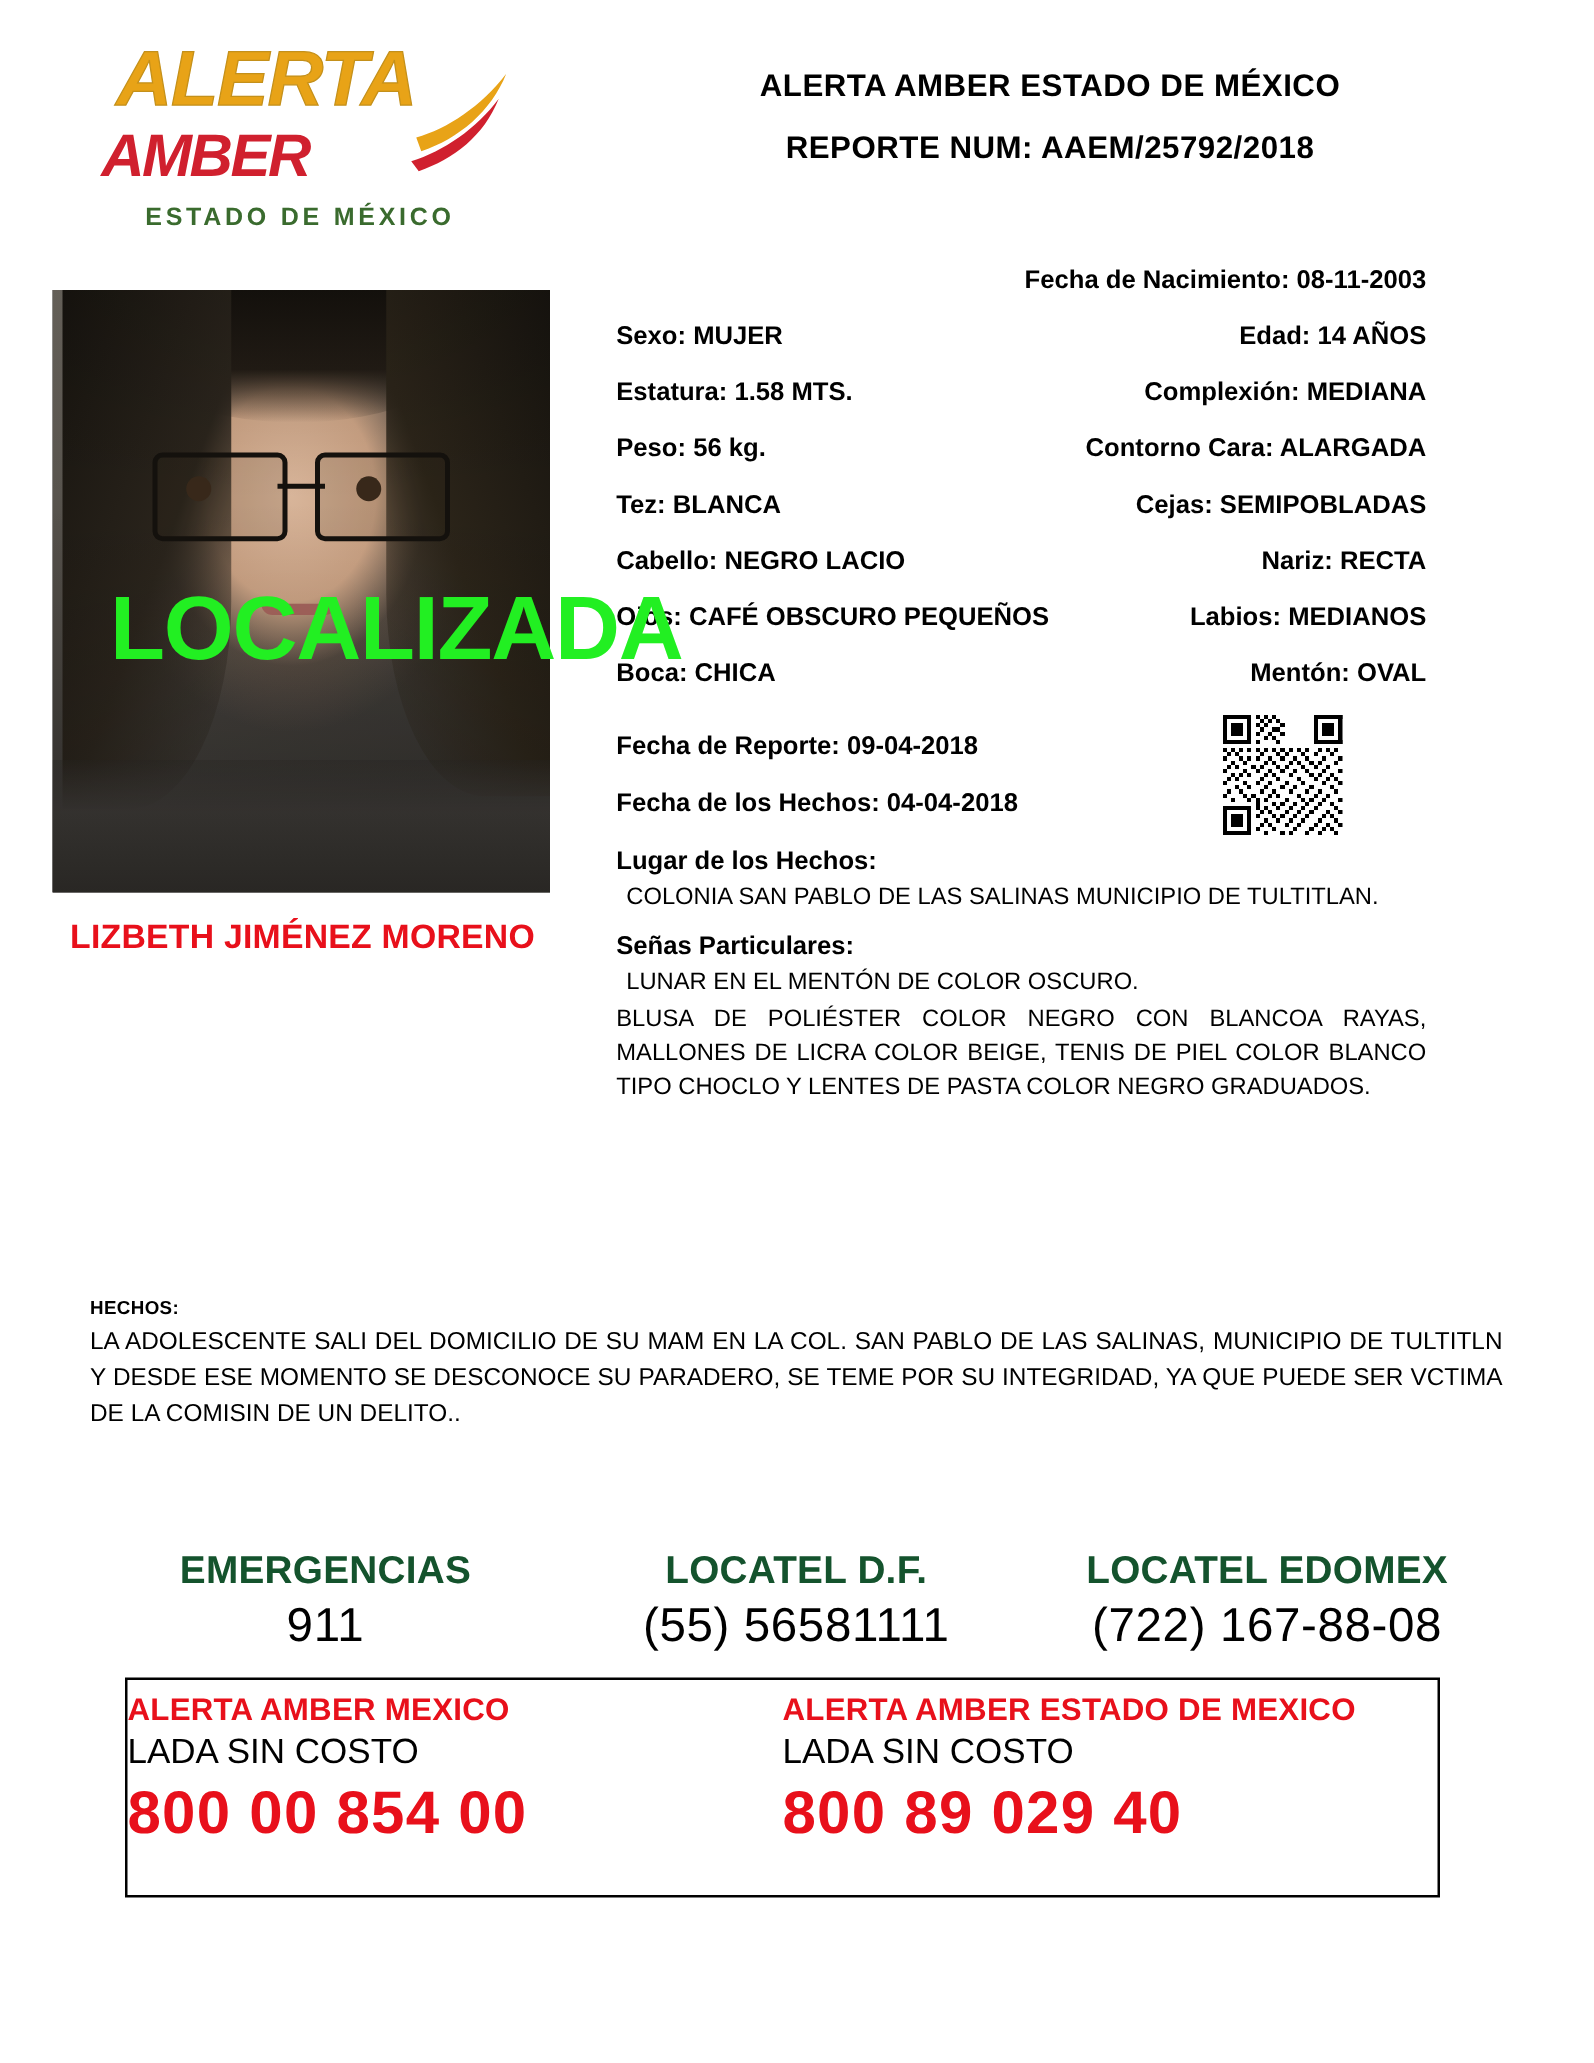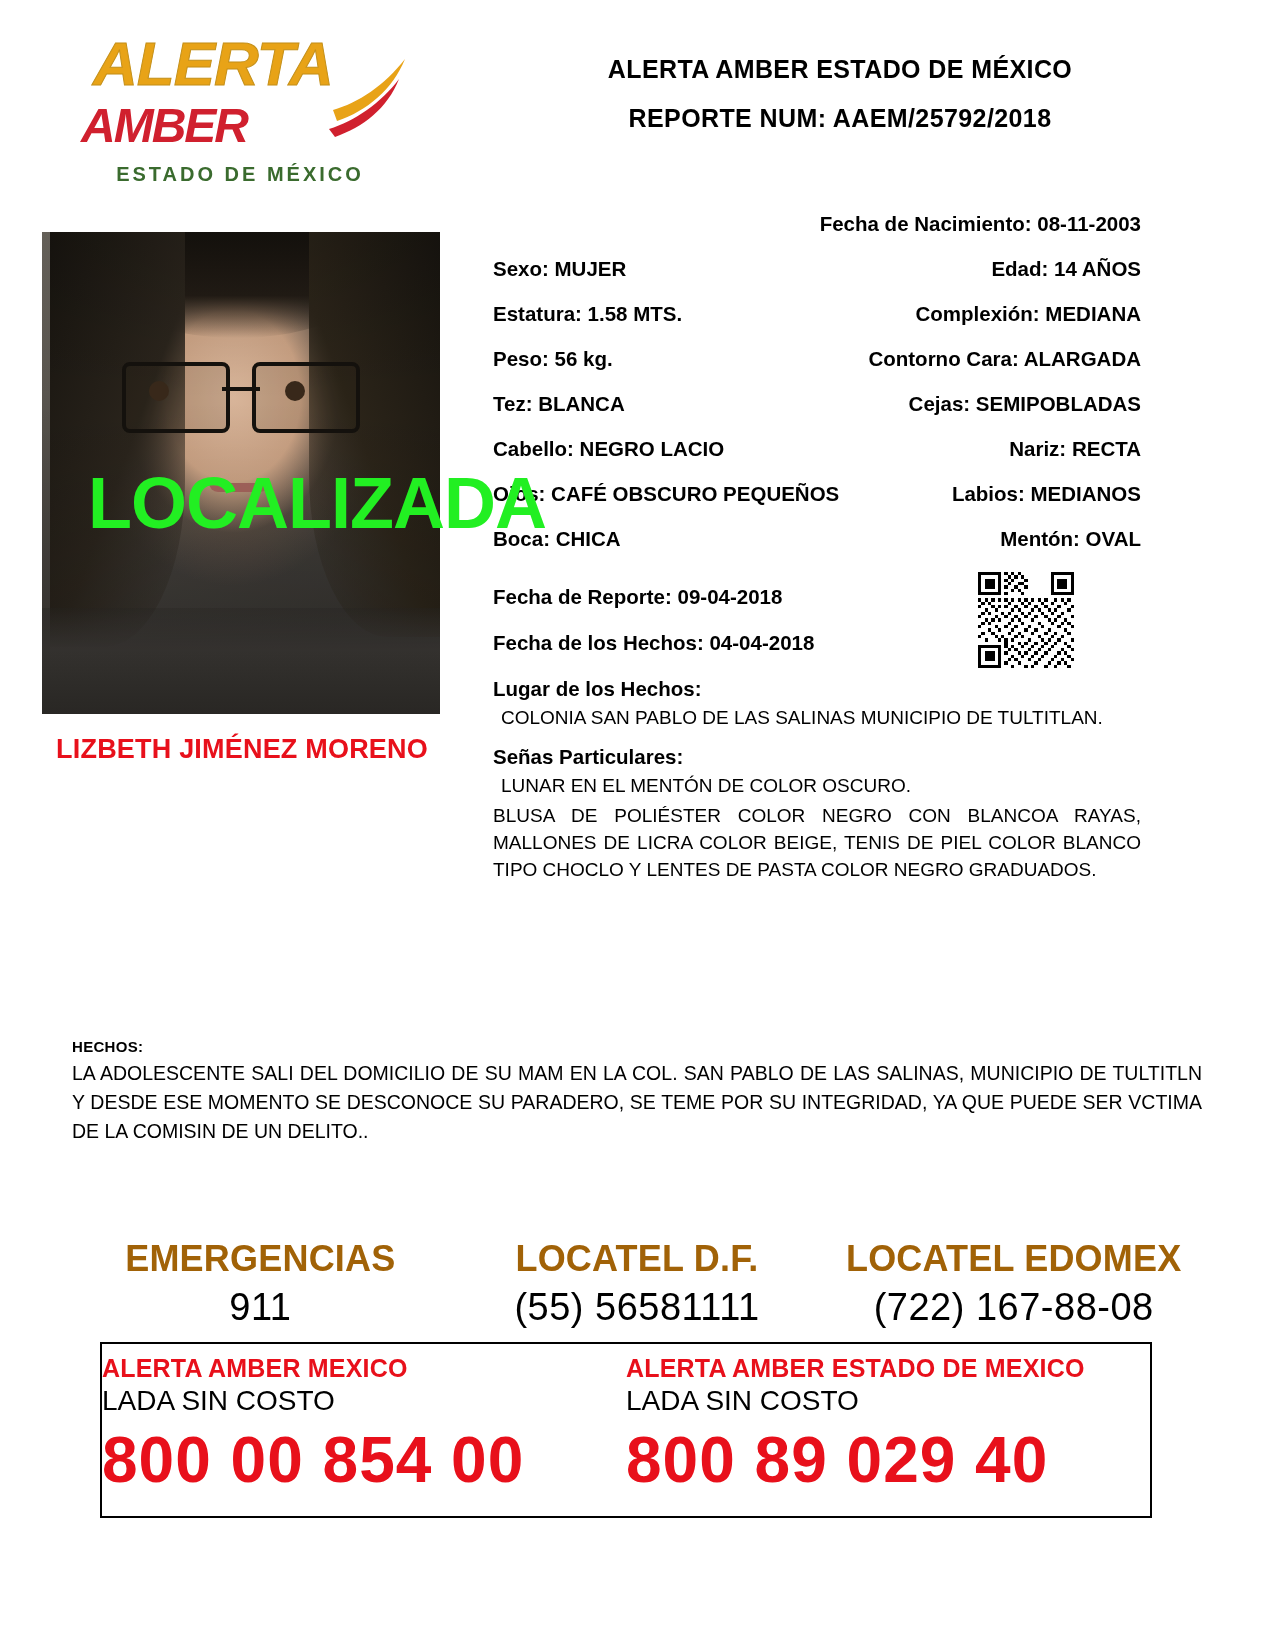--- a/index.html
+++ b/index.html
@@ -282,23 +282,23 @@
     left: 72px;
     top: 1238px;
     width: 1130px;
     display: flex;
   }
   .phone-col {
     flex: 1;
     text-align: center;
   }
   .phone-label {
-    color: #a16207;
-    font-weight: bold;
-    font-size: 36px;
+    color: #14532d;
+    font-weight: bold;
+    font-size: 31px;
     letter-spacing: 0.2px;
   }
   .phone-number {
     font-size: 38px;
     margin-top: 6px;
     letter-spacing: 0.5px;
   }
 
   
   .bottom-box {
@@ -321,21 +321,21 @@
     font-size: 25px;
     letter-spacing: 0.2px;
   }
   .bb-sub {
     font-size: 28px;
     margin-top: 2px;
   }
   .bb-num {
     color: #e8101b;
     font-weight: bold;
-    font-size: 64px;
+    font-size: 48px;
     margin-top: 6px;
     letter-spacing: 1px;
   }
 </style>
 </head>
 <body>
 
 <div class="header">
 
   <div class="logo">

